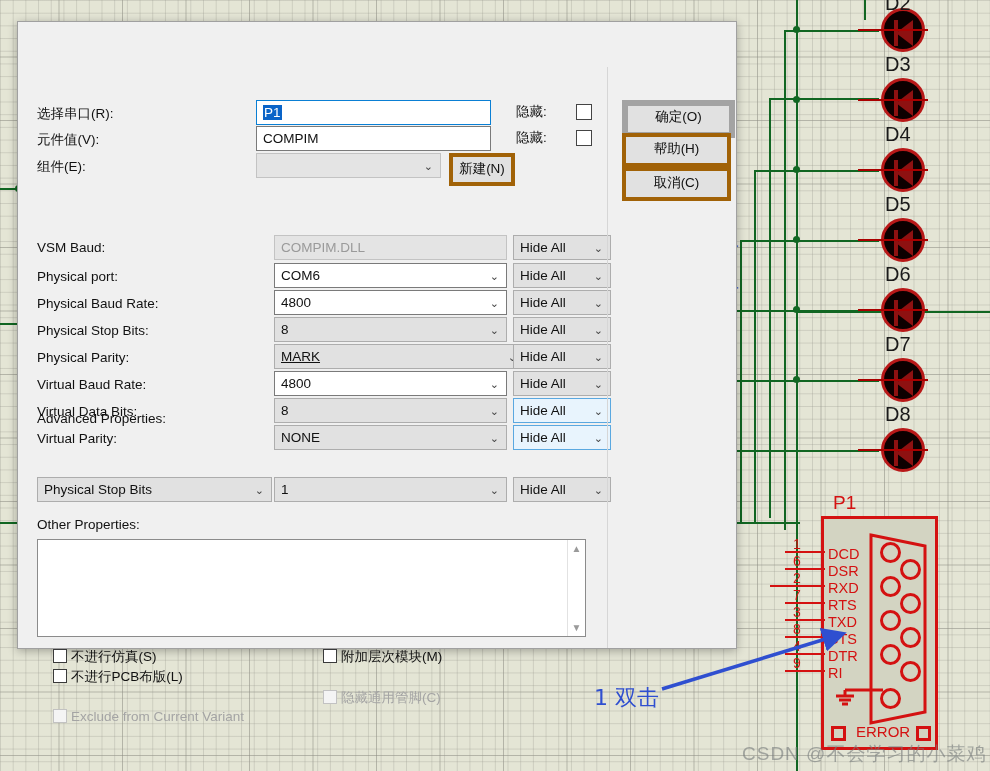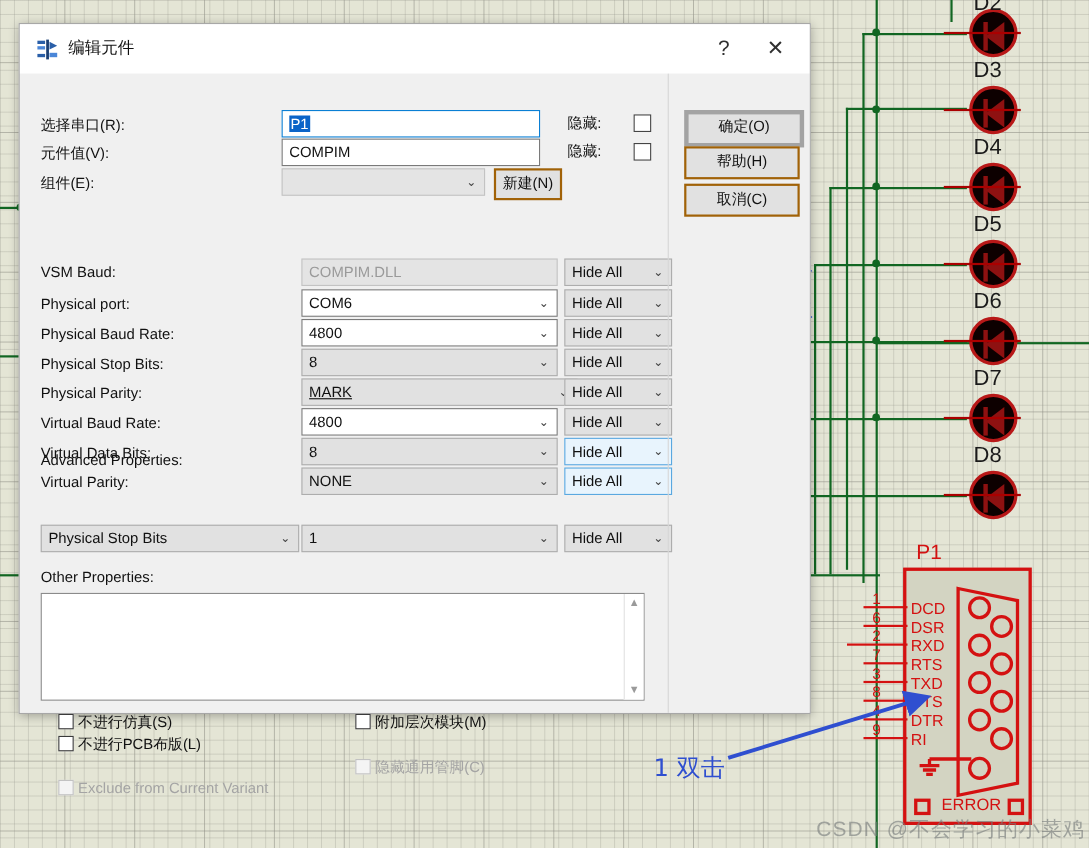--- a/index.html
+++ b/index.html
@@ -84,22 +84,22 @@
   .combo{background:#e1e1e1;border:1px solid #adadad;}
   .combo.white{background:#fff;border:1px solid #7a7a7a;}
   .combo.focusb{border:1px solid #5aa8e0;background:#e8f4fd;}
   .combo .chev{position:absolute;right:7px;top:0;line-height:24px;font-size:11px;color:#444;}
   .disabled{background:#e4e4e4;border:1px solid #c3c3c3;color:#9a9a9a;}
 
   .hidelbl{position:absolute;font-size:13.5px;color:#111;}
   .cbox{position:absolute;width:16px;height:16px;background:#fff;border:1px solid #444;box-sizing:border-box;}
 
   .btn{position:absolute;left:14px;width:101px;height:26px;background:#e1e1e1;
-     border:2px solid #a16207;font-size:13.5px;color:#111;text-align:center;line-height:24px;}
-  .btn.primary{border:4px solid #a3a3a3;line-height:22px;}
+     border:4px solid #a16207;font-size:13.5px;color:#111;text-align:center;line-height:24px;}
+  .btn.primary{border:6px solid #a3a3a3;line-height:22px;}
 
   #other-label{position:absolute;left:19px;top:450px;font-size:13.5px;color:#111;}
   #other-box{position:absolute;left:19px;top:472px;width:549px;height:98px;
      background:#fff;border:1px solid #8b8b8b;box-sizing:border-box;}
   #other-scroll{position:absolute;right:0;top:0;width:17px;height:96px;background:#fff;
      border-left:1px solid #e2e2e2;}
   .scrl-arrow{position:absolute;left:0;width:17px;height:17px;text-align:center;
      font-size:10px;color:#9a9a9a;line-height:17px;}
 
   .chk-row{position:absolute;font-size:13.5px;color:#111;white-space:nowrap;}
@@ -256,33 +256,20 @@
     </marker>
   </defs>
   <line x1="592" y1="200" x2="524" y2="196" stroke="#2f4fd0" stroke-width="10" marker-end="url(#ah)"></line>
   <line x1="592" y1="237" x2="524" y2="232" stroke="#2f4fd0" stroke-width="10" marker-end="url(#ah)"></line>
   <line x1="594" y1="281" x2="516" y2="259" stroke="#2f4fd0" stroke-width="10" marker-end="url(#ah)"></line>
   <line x1="662" y1="689" x2="842" y2="634" stroke="#2f4fd0" stroke-width="3.5" marker-end="url(#ah)"></line>
 </svg>
 
 <div id="dialog">
 
-  <div id="titlebar">
-    <svg id="title-icon" viewBox="0 0 22 22">
-      <rect x="2" y="3" width="7" height="3" fill="#2a5fa8"></rect>
-      <rect x="2" y="8" width="7" height="3" fill="#4a86d8"></rect>
-      <rect x="2" y="15" width="7" height="3" fill="#2a5fa8"></rect>
-      <rect x="10" y="2" width="2.5" height="18" fill="#1b3f73"></rect>
-      <polygon points="13,4 20,7.5 13,11" fill="#2a5fa8"></polygon>
-      <rect x="13" y="14" width="7" height="4" fill="#4a86d8"></rect>
-    </svg>
-    <div id="title-text">编辑元件</div>
-    <div id="help-q">?</div>
-    <div id="close-x">✕</div>
-  </div>
 
   <div id="body">
 
     <div id="leftpane">
 
       <div class="lbl" style="left:19px;top:34px;">选择串口(R):</div>
       <div class="field txt focus sel-blue" style="left:238px;top:33px;width:235px;"><span>P1</span></div>
       <div class="hidelbl" style="left:498px;top:36px;">隐藏:</div>
       <div class="cbox" style="left:558px;top:37px;"></div>
 

